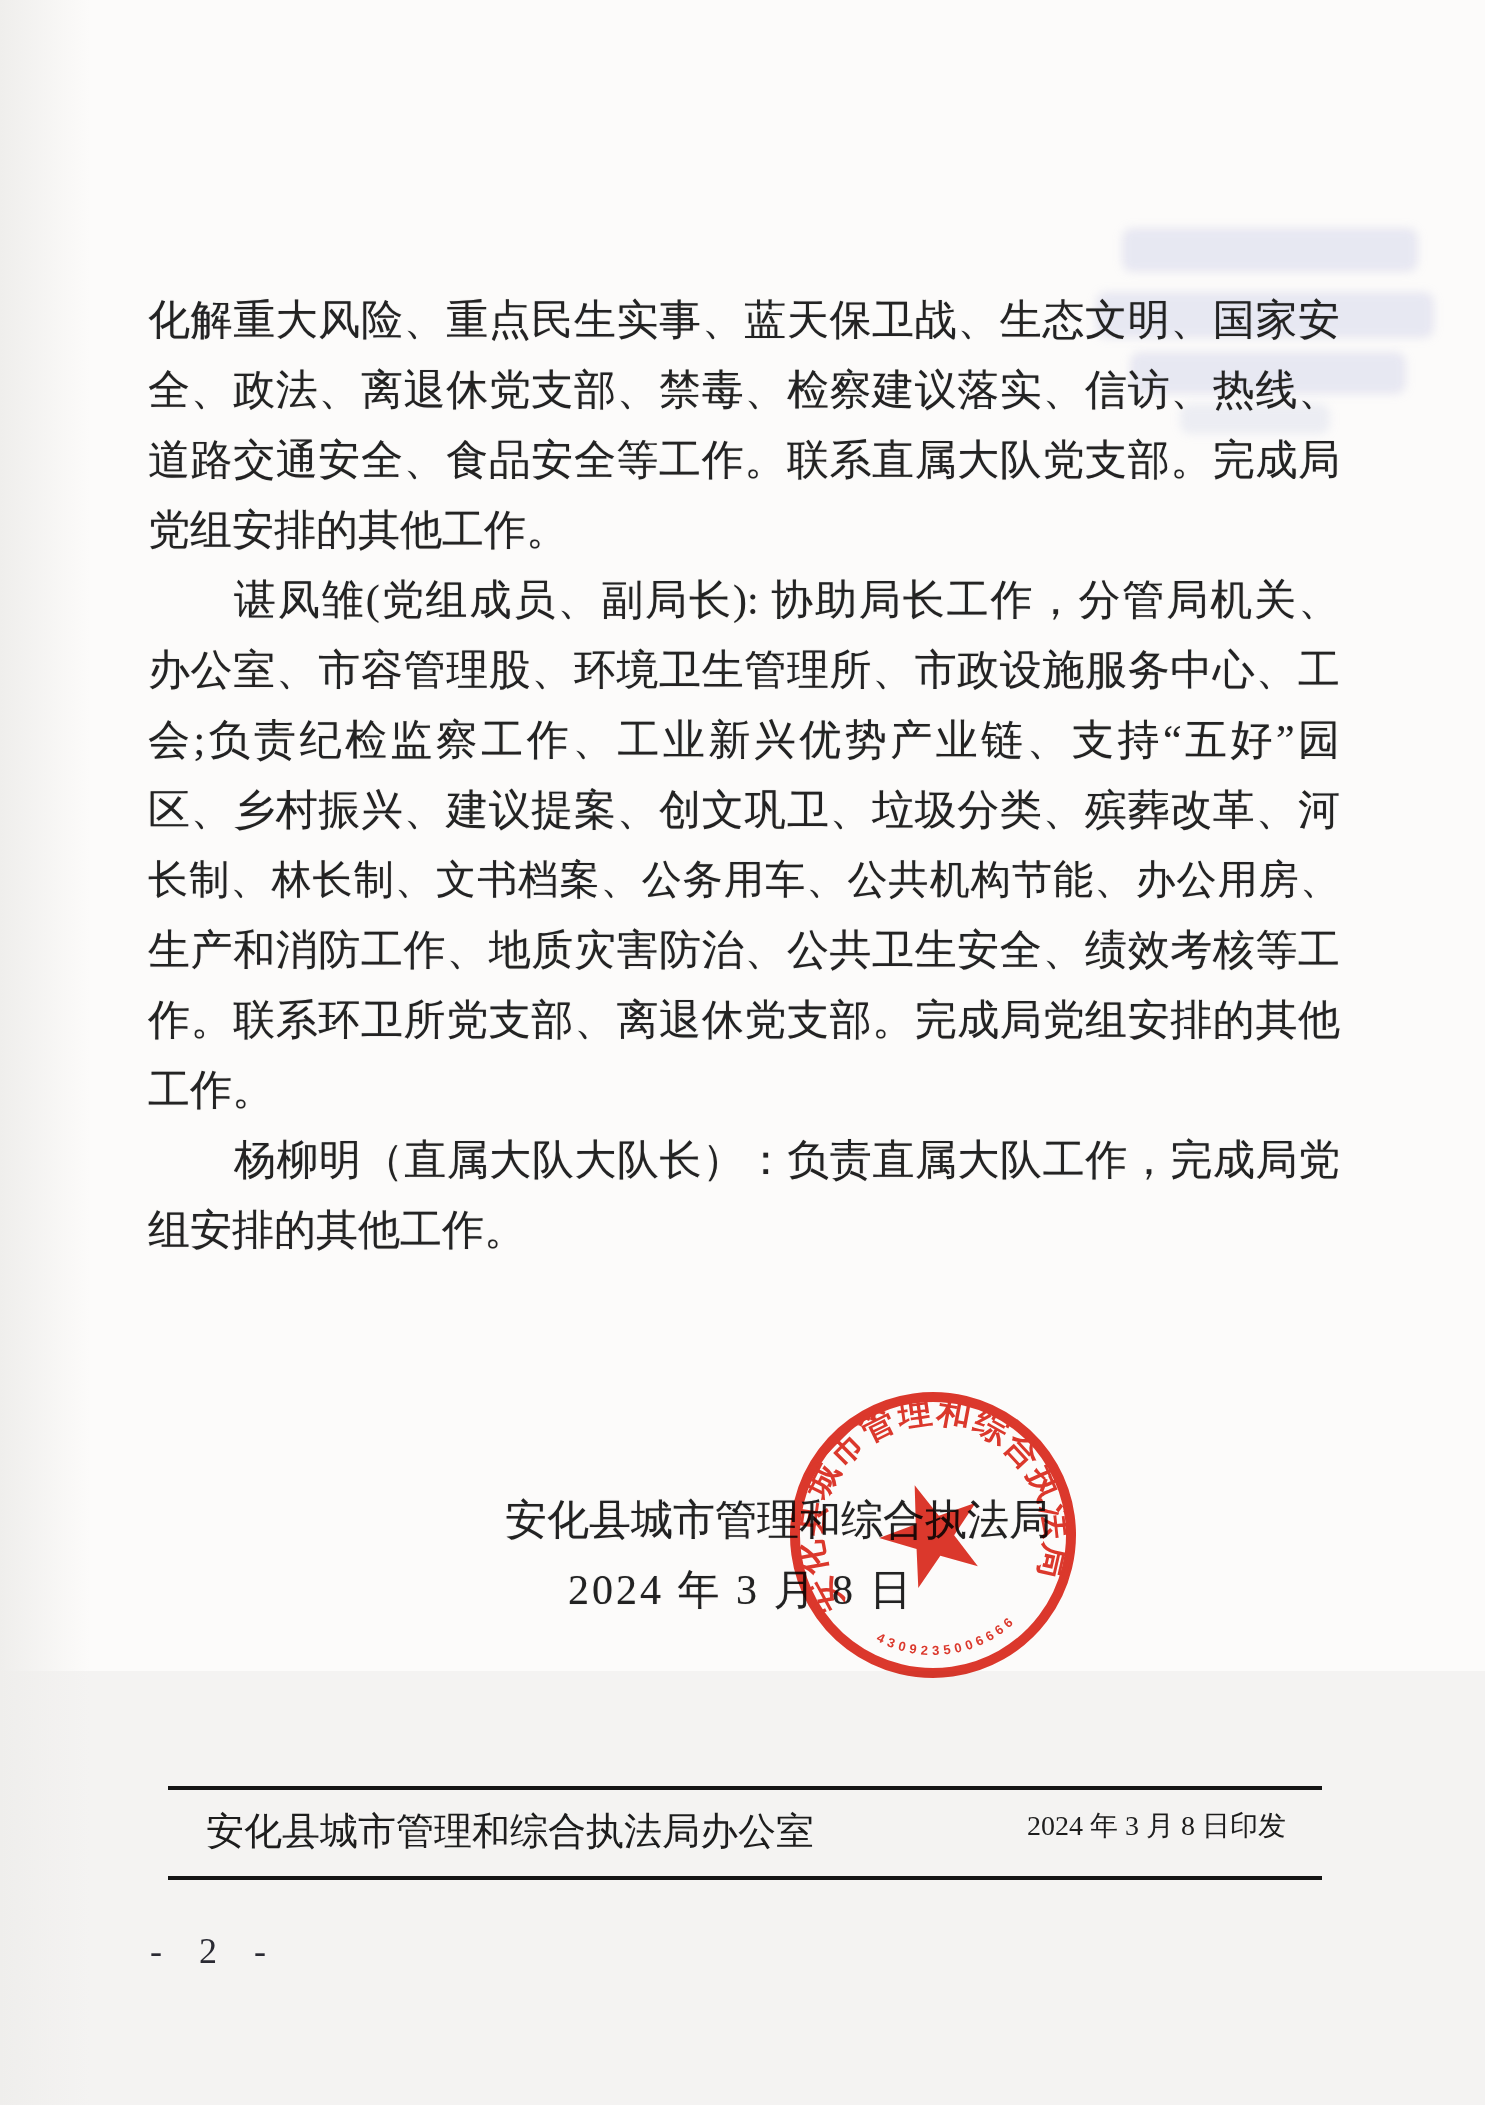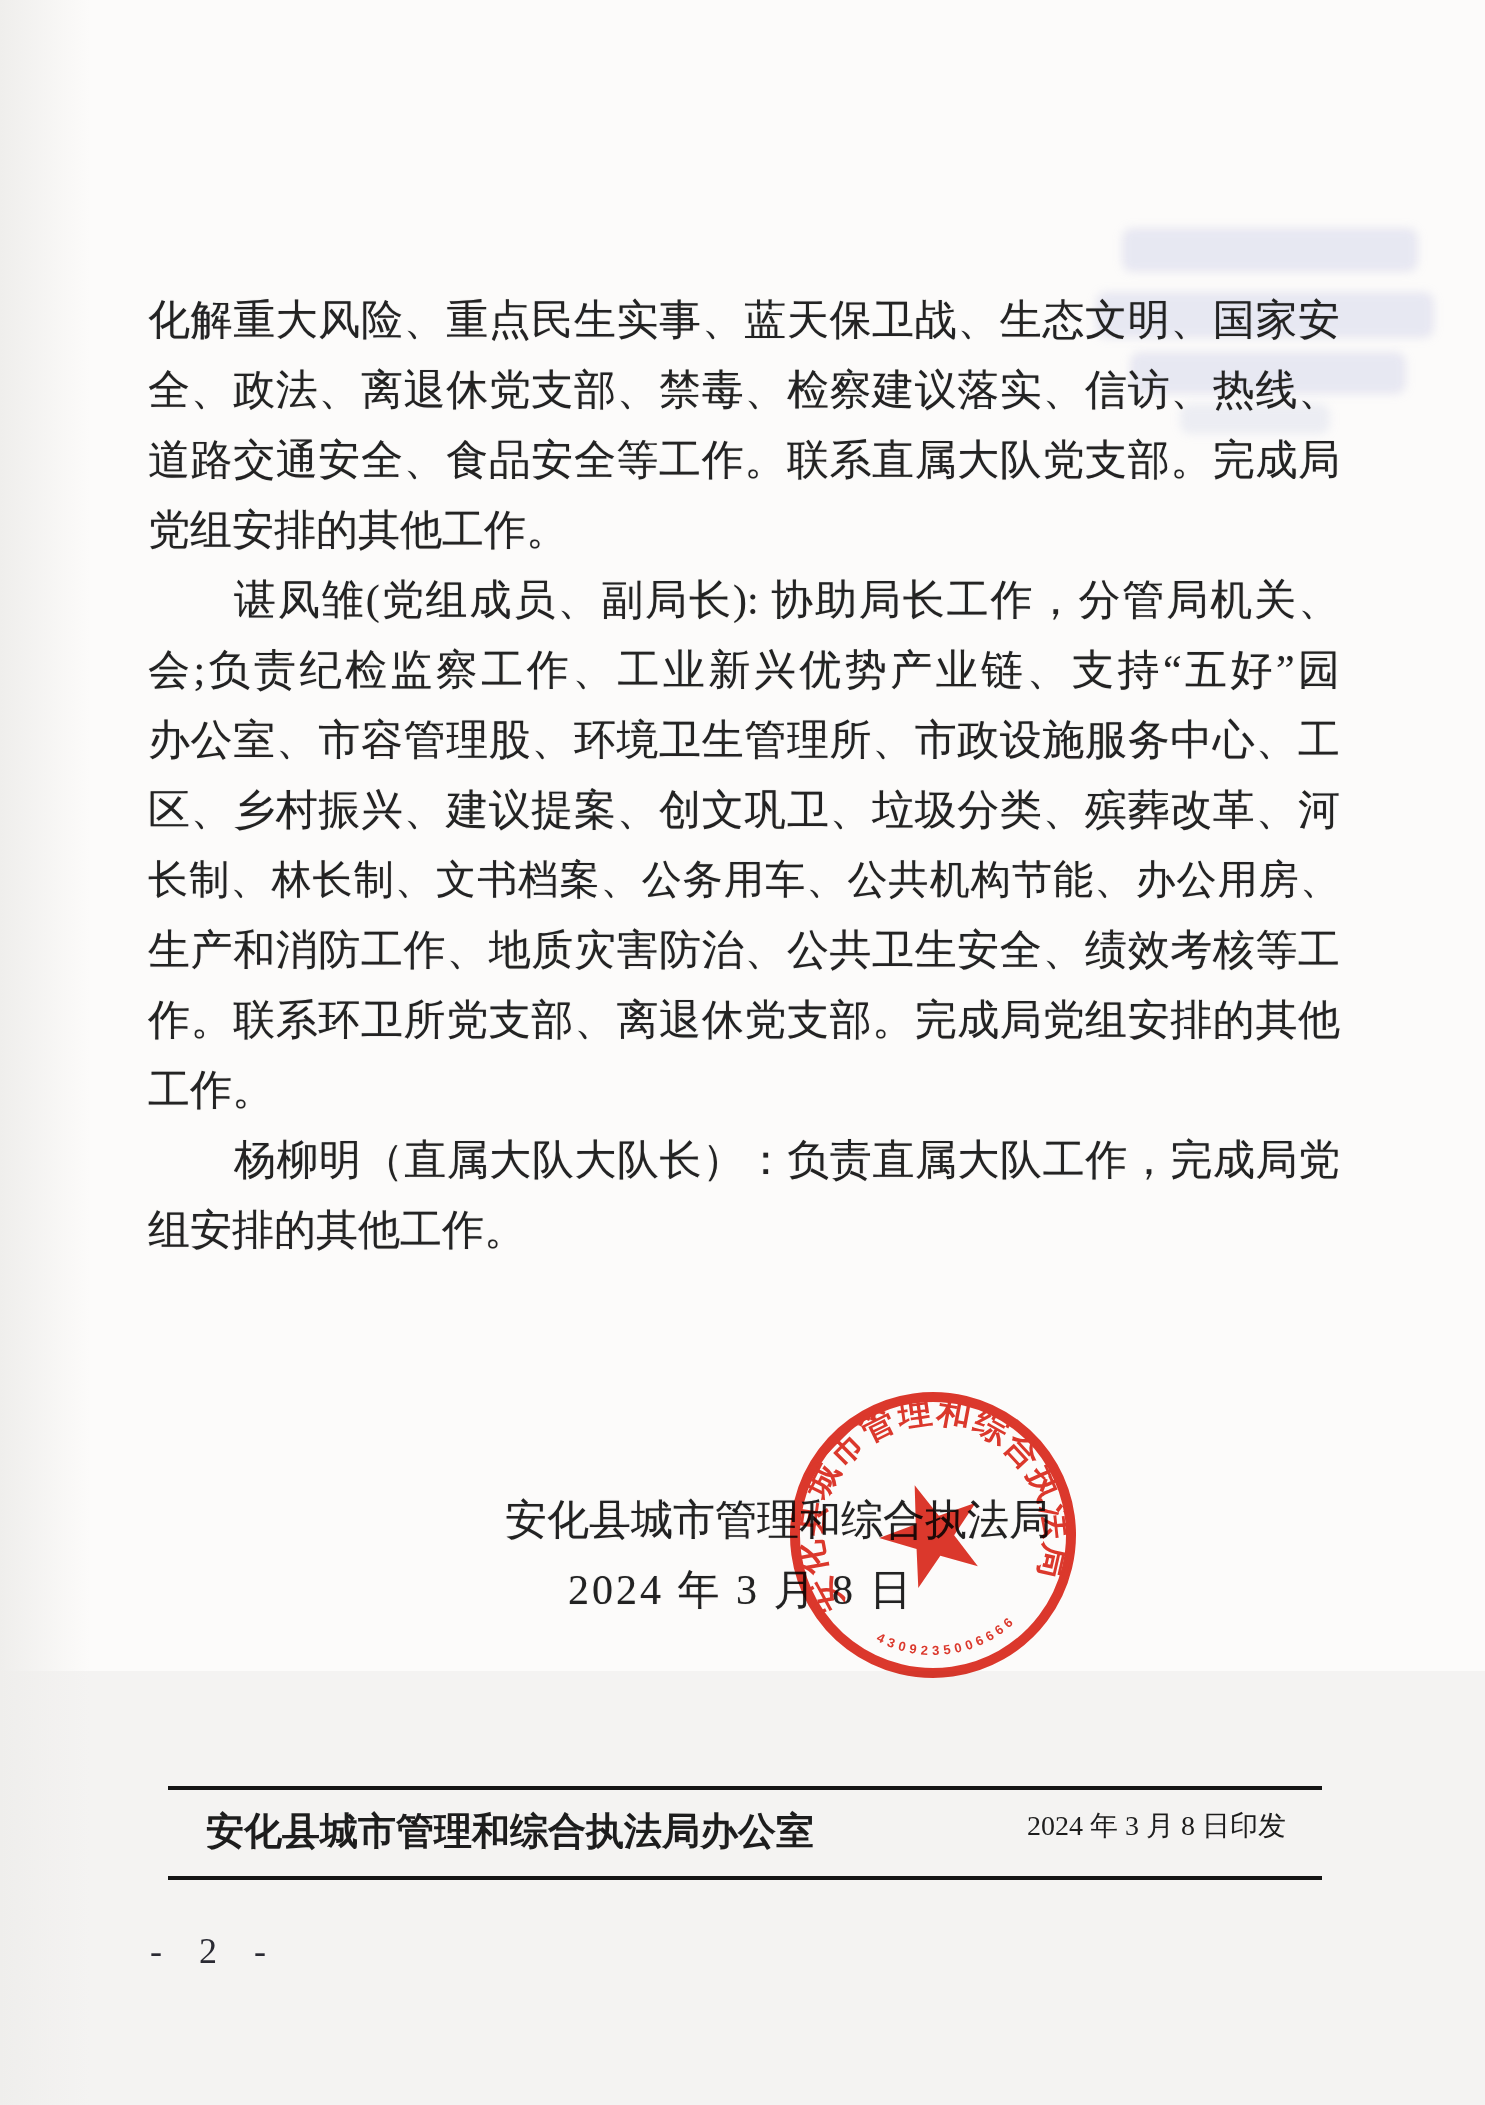--- a/index.html
+++ b/index.html
@@ -53,21 +53,21 @@
   }
   .seal svg{display:block;width:300px;height:300px;}
   
   .footer-rule{
     position:absolute;left:168px;width:1154px;height:4px;background:#151515;
   }
   .footer-rule.top{top:1786px;}
   .footer-rule.bottom{top:1876px;}
   .footer-office{
     position:absolute;left:206px;top:1806px;
-    font-size:38px;font-weight:700;color:#1d1d1d;white-space:nowrap;
+    font-size:38px;font-weight:400;color:#1d1d1d;white-space:nowrap;
   }
   .footer-date{
     position:absolute;left:950px;top:1807px;width:336px;
     font-size:28px;color:#1d1d1d;text-align:right;white-space:nowrap;
   }
   .page-number{
     position:absolute;left:150px;top:1930px;
     font-size:36px;color:#2a2a33;letter-spacing:14px;white-space:nowrap;
   }
   
@@ -88,22 +88,22 @@
   <div class="bleed b2"></div>
   <div class="bleed b3"></div>
   <div class="bleed b4"></div>
 
   <div class="body-text">
     <div class="line">化解重大风险、重点民生实事、蓝天保卫战、生态文明、国家安</div>
     <div class="line">全、政法、离退休党支部、禁毒、检察建议落实、信访、热线、</div>
     <div class="line">道路交通安全、食品安全等工作。联系直属大队党支部。完成局</div>
     <div class="line short">党组安排的其他工作。</div>
     <div class="line indent">谌凤雏(党组成员、副局长): 协助局长工作，分管局机关、</div>
+    <div class="line">办公室、市容管理股、环境卫生管理所、市政设施服务中心、工</div>
     <div class="line">会;负责纪检监察工作、工业新兴优势产业链、支持“五好”园</div>
-    <div class="line">办公室、市容管理股、环境卫生管理所、市政设施服务中心、工</div>
     <div class="line">区、乡村振兴、建议提案、创文巩卫、垃圾分类、殡葬改革、河</div>
     <div class="line tight">长制、林长制、文书档案、公务用车、公共机构节能、办公用房、</div>
     <div class="line">生产和消防工作、地质灾害防治、公共卫生安全、绩效考核等工</div>
     <div class="line">作。联系环卫所党支部、离退休党支部。完成局党组安排的其他</div>
     <div class="line short">工作。</div>
     <div class="line indent">杨柳明（直属大队大队长）：负责直属大队工作，完成局党</div>
     <div class="line short">组安排的其他工作。</div>
   </div>
 
   <div class="sig-agency">安化县城市管理和综合执法局</div>

